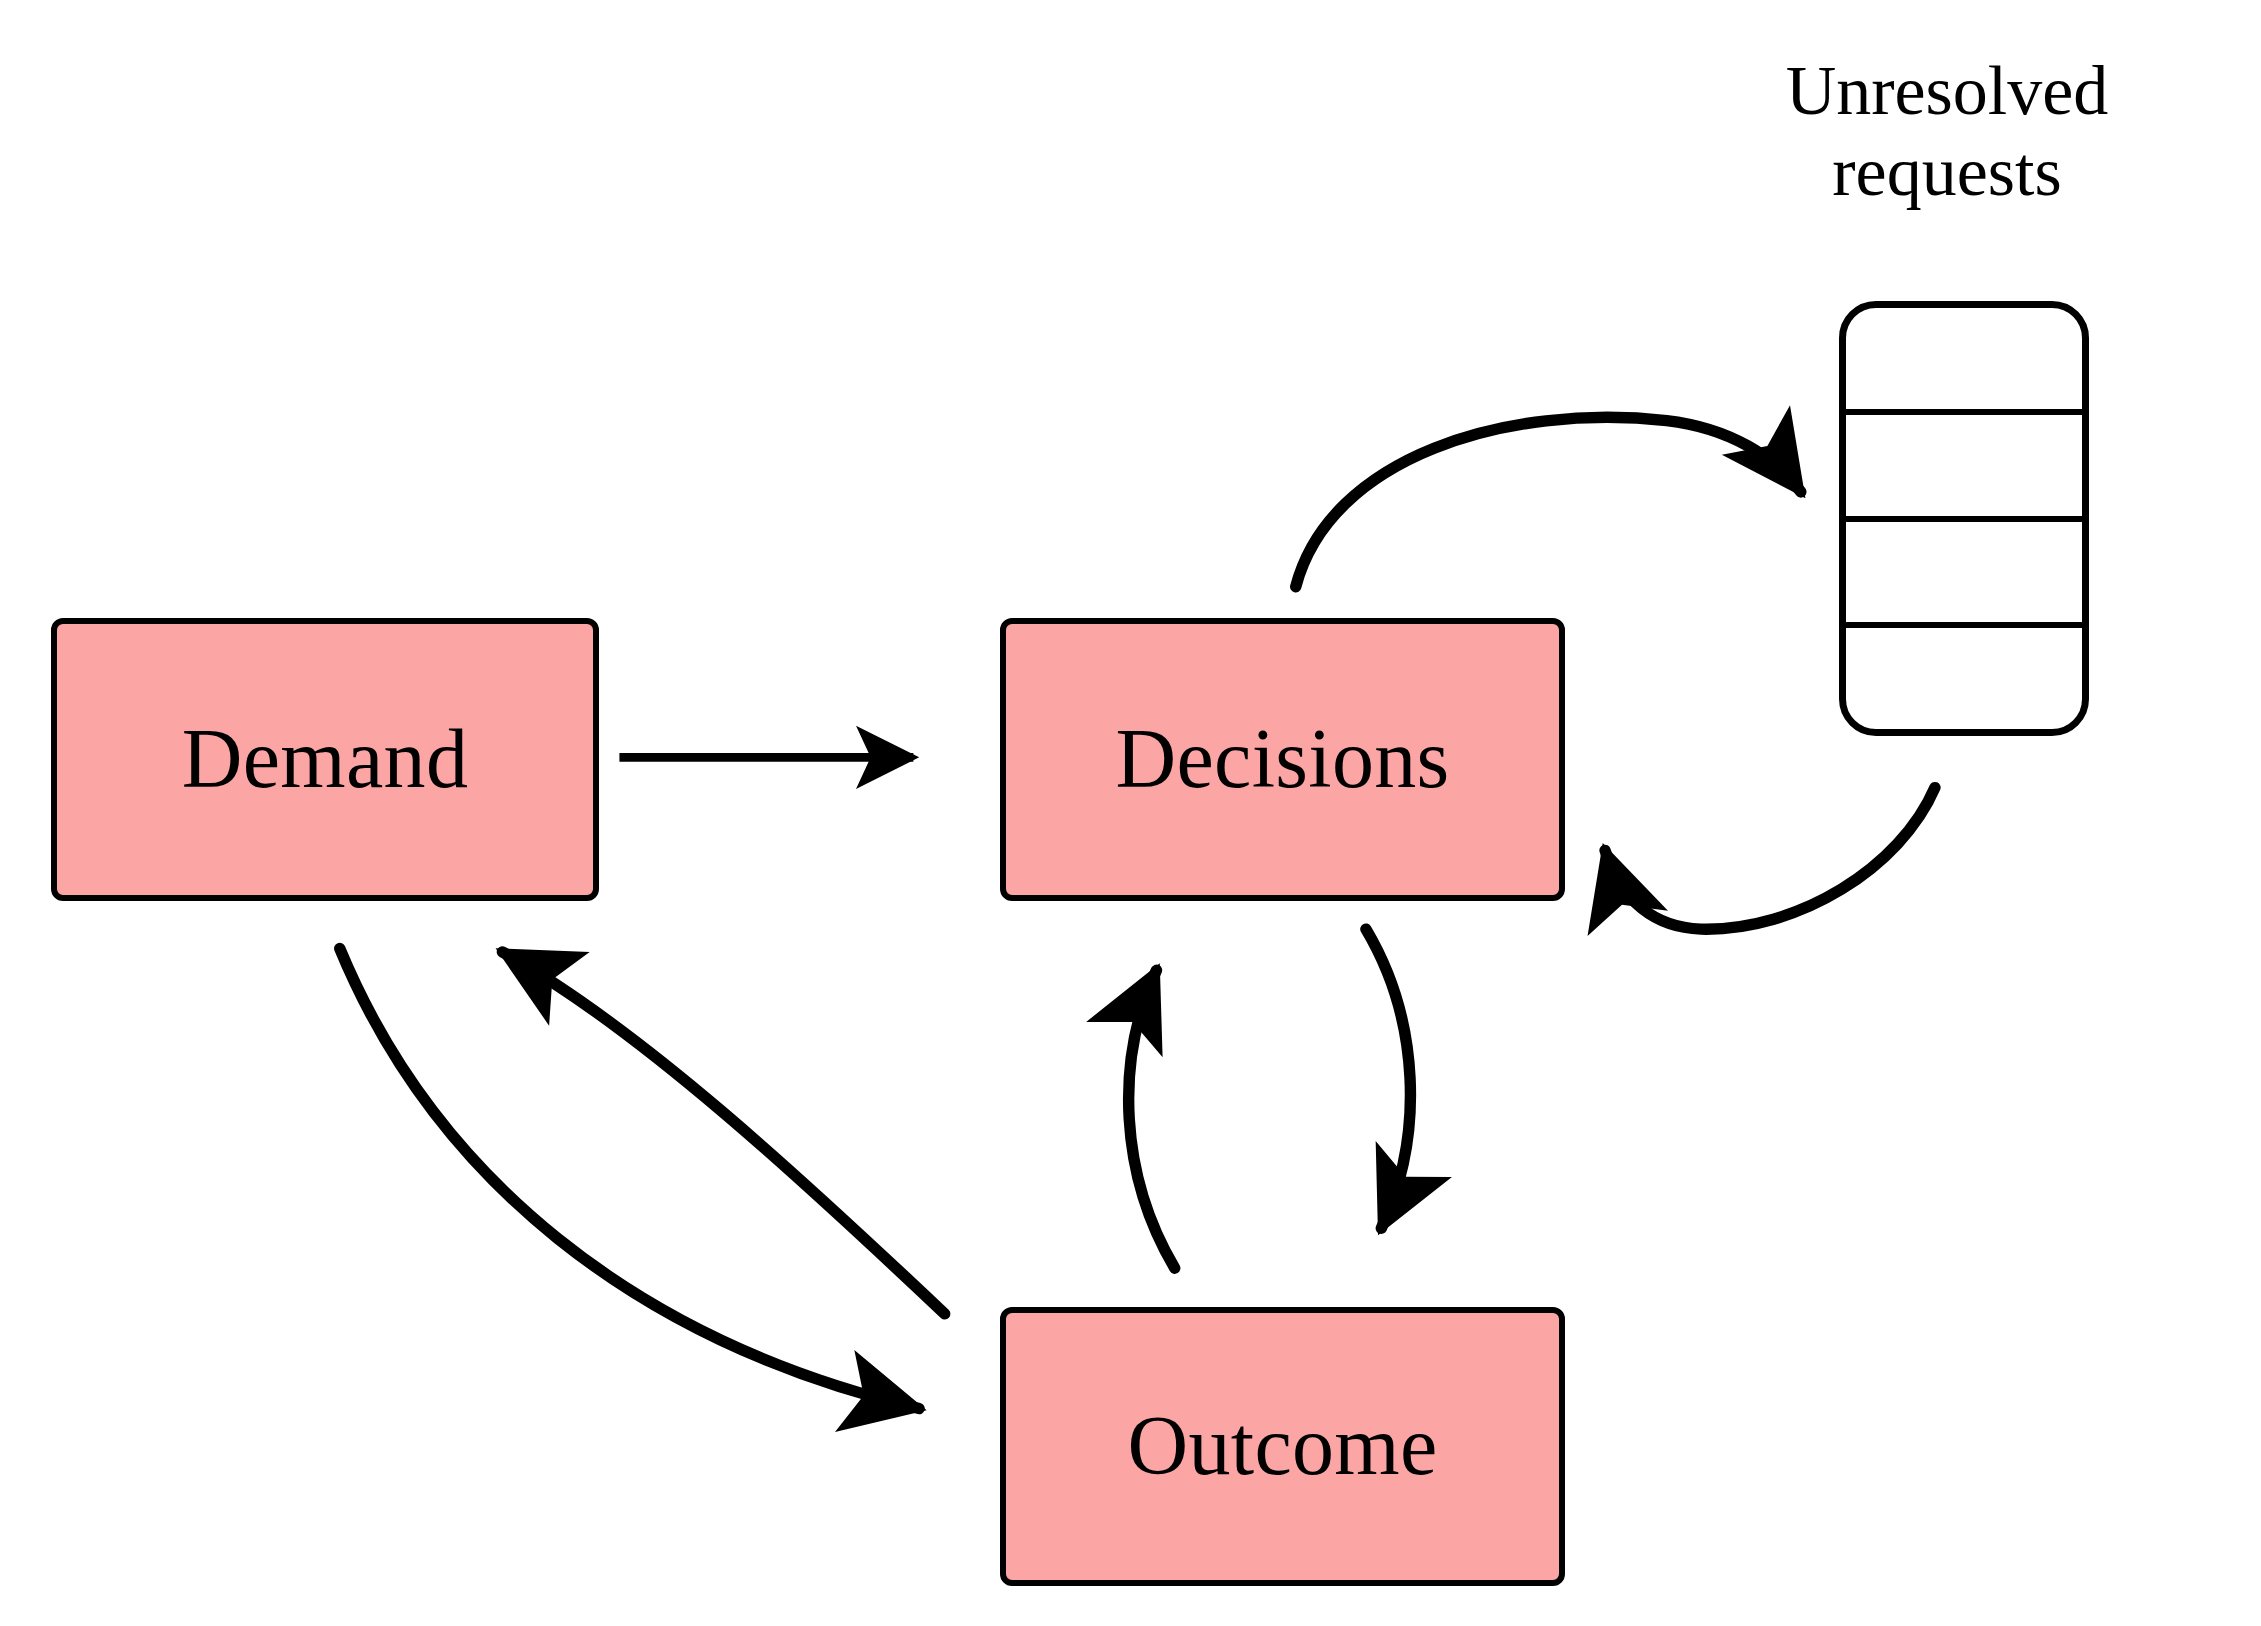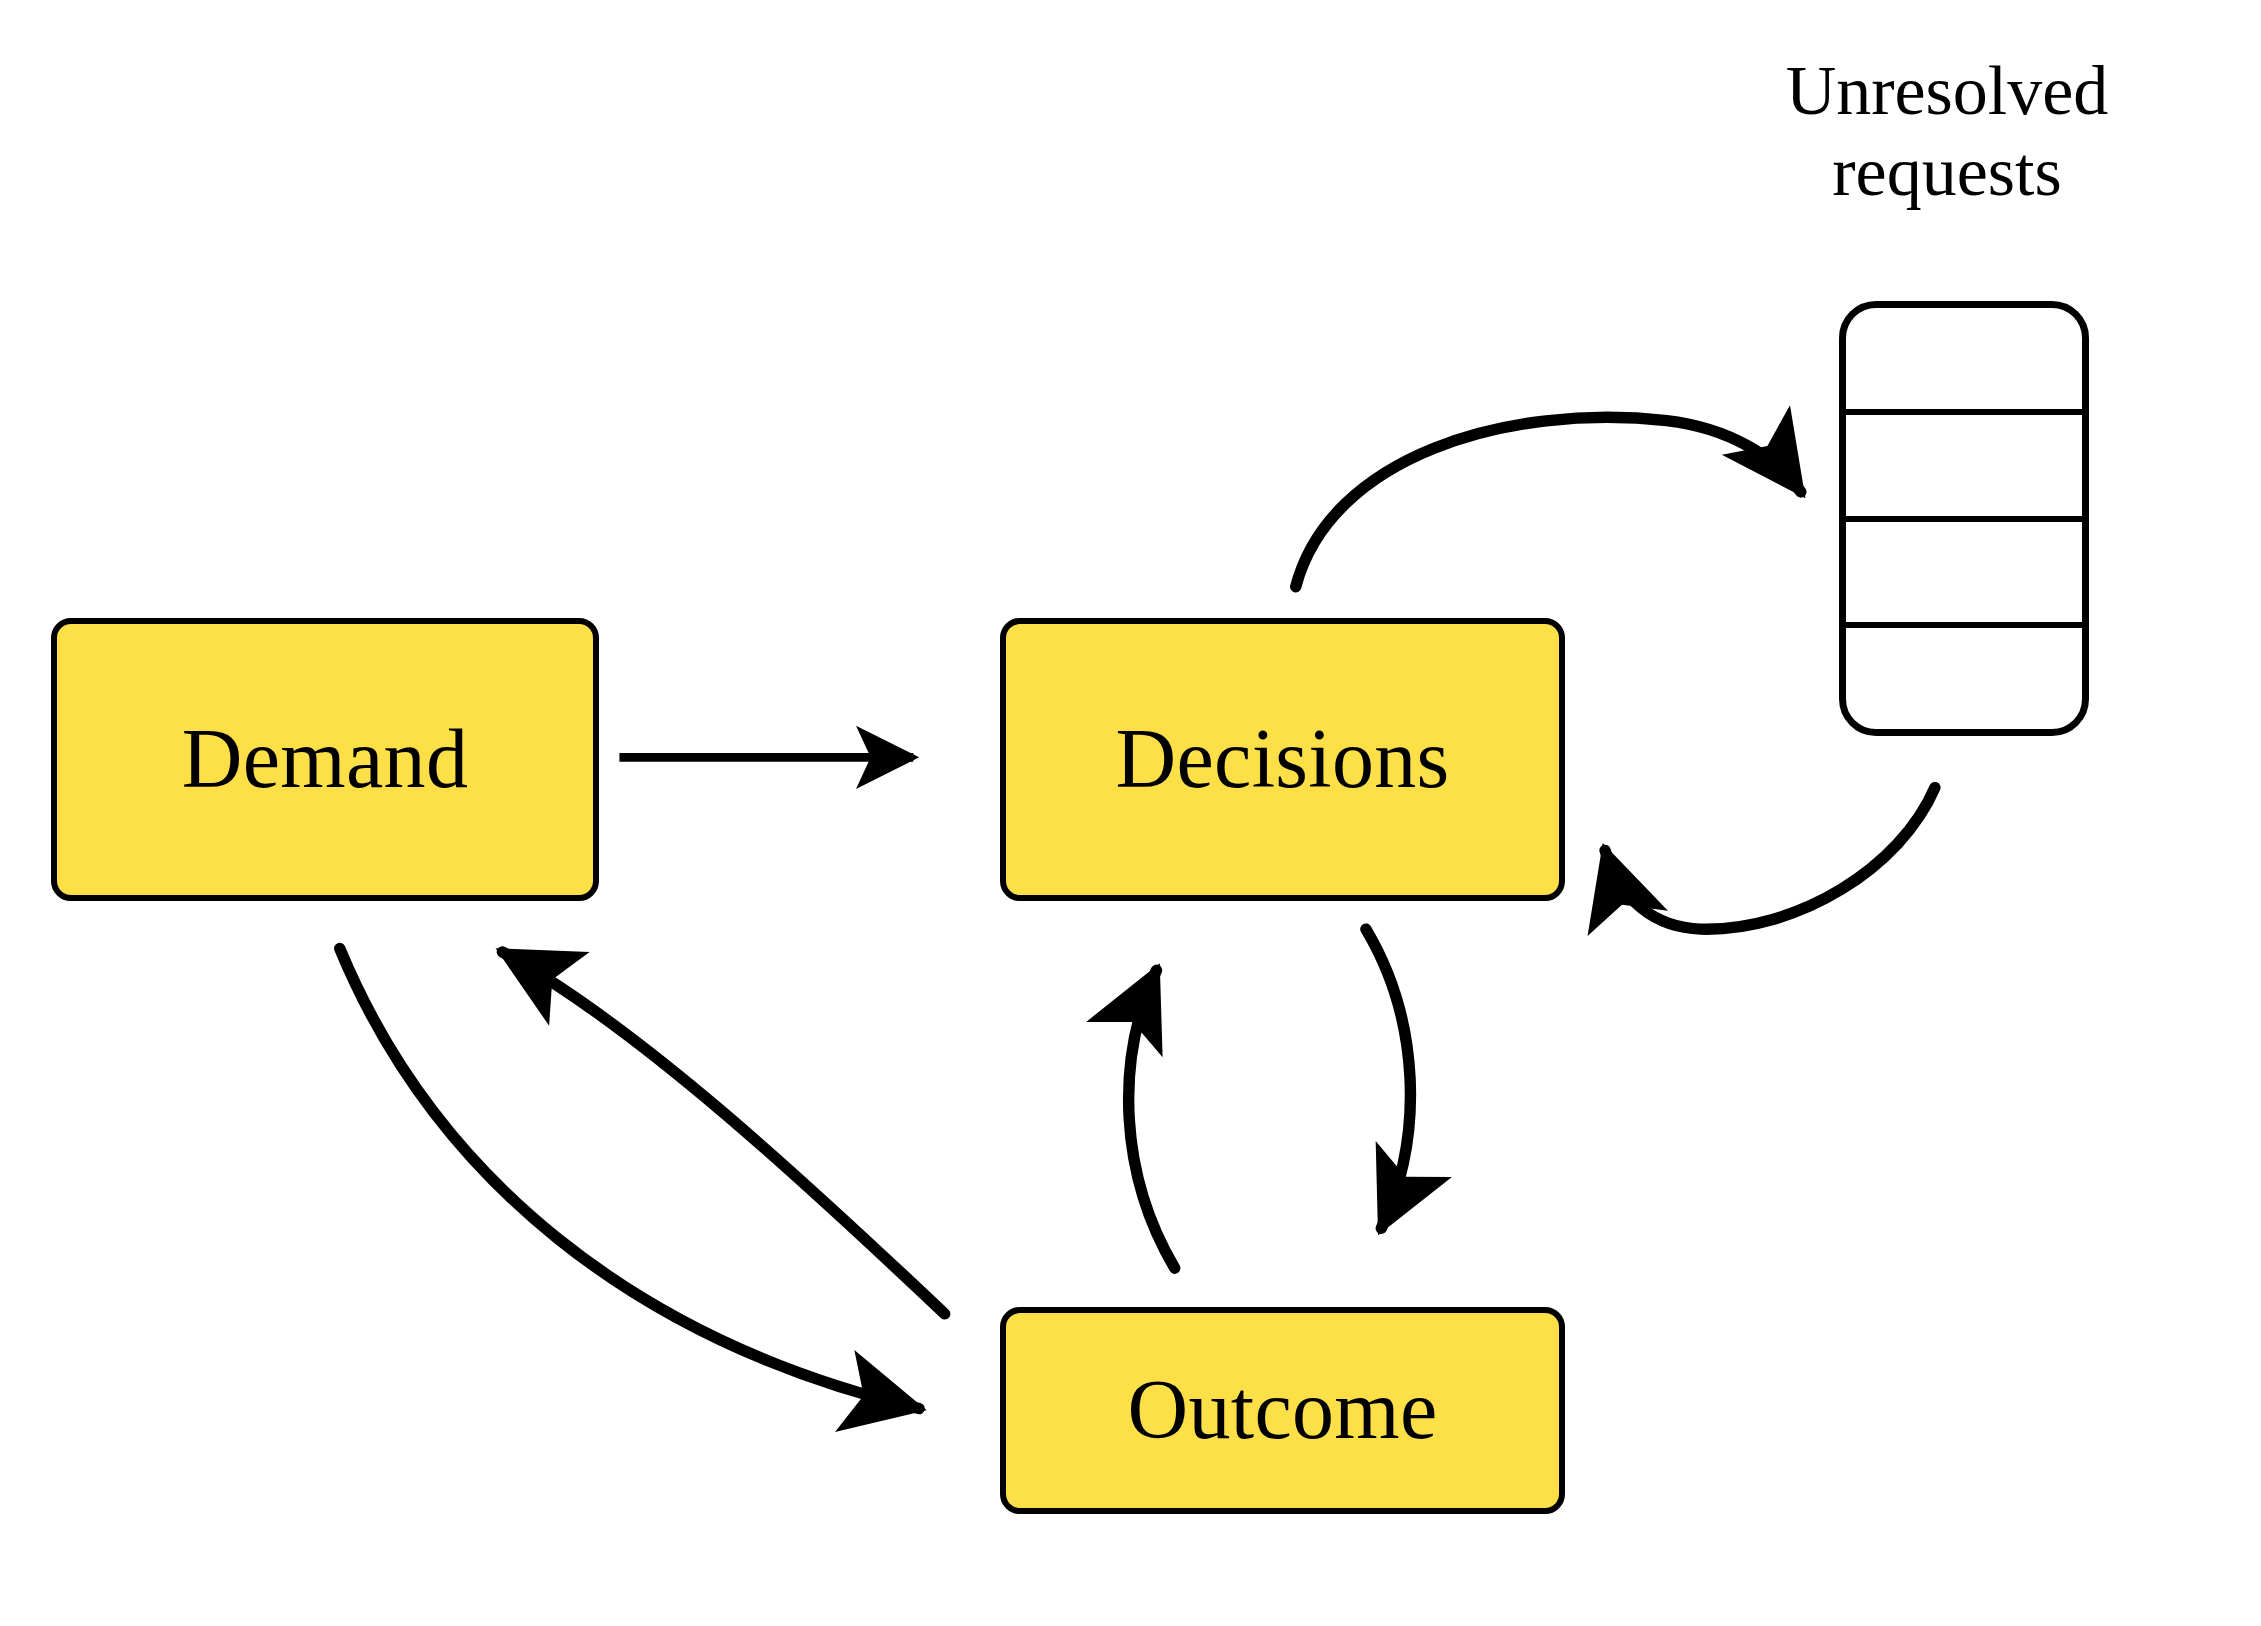--- a/index.html
+++ b/index.html
@@ -31,39 +31,39 @@
     top: 0;
     width: 2261px;
     height: 1626px;
     display: block;
   }
 
   
   .node-box {
     position: absolute;
     box-sizing: border-box;
-    background: #fde047;
+    background: #fca5a5;
     border: 6.3px solid #000000;
-    border-radius: 20px;
+    border-radius: 12px;
     display: flex;
     align-items: center;
     justify-content: center;
   }
   .node-label {
     font-family: "Liberation Serif", "DejaVu Serif", serif;
     font-size: 84px;
     line-height: 1.05;
     color: #000000;
     white-space: nowrap;
     letter-spacing: 0.3px;
   }
 
   #node-demand   { left: 51px;   top: 618px; width: 548px; height: 283px; }
   #node-decisions{ left: 1000px; top: 618px; width: 565px; height: 283px; }
-  #node-outcome  { left: 1000px; top: 1307px; width: 565px; height: 207px; }
+  #node-outcome  { left: 1000px; top: 1307px; width: 565px; height: 279px; }
 
   
   #queue-stack {
     position: absolute;
     left: 1839px;
     top: 301px;
     width: 250px;
     height: 435px;
     box-sizing: border-box;
     background: #ffffff;

